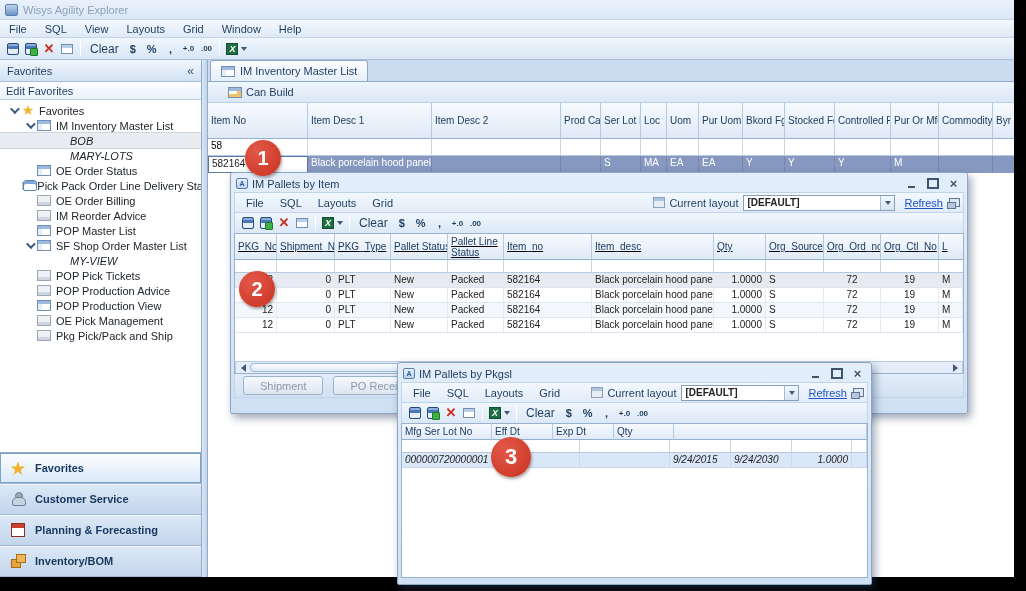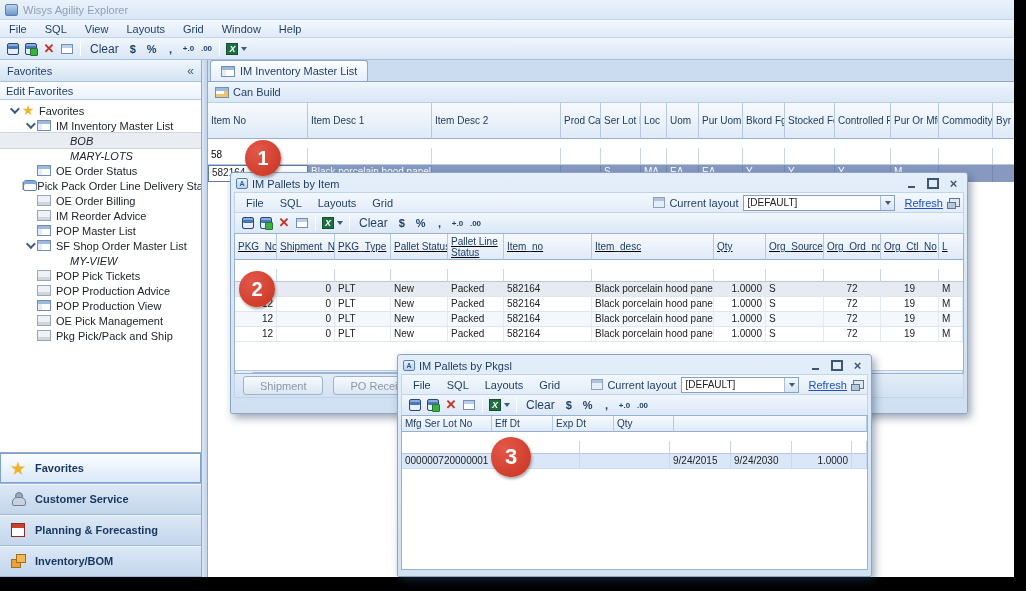--- a/index.html
+++ b/index.html
@@ -81,31 +81,31 @@
   .nico.boxes::before { content:""; position:absolute; left:2px; bottom:1px; width:8px; height:7px;
      background:#e8a33d; border:1px solid #a96d14; }
   .nico.boxes::after { content:""; position:absolute; left:7px; top:1px; width:8px; height:7px;
      background:#f0b759; border:1px solid #a96d14; }
 
   
   .tabstrip { height:22px; background:#ccdcf0; border-bottom:1px solid #8fa8c8; display:flex; align-items:flex-end; padding-left:2px; }
   .tab { height:21px; display:flex; align-items:center; padding:0 10px; font-size:11px; color:#1e3c5f;
      background:linear-gradient(#fdfeff,#e4eefa); border:1px solid #8fa8c8; border-bottom:none; border-radius:3px 3px 0 0; }
   .tab .tico { margin:0 5px 0 0; }
-  .canbuild-bar { height:21px; display:flex; align-items:center; padding-left:0;
+  .canbuild-bar { height:21px; display:flex; align-items:center; padding-left:13px;
      background:linear-gradient(#eef5fc,#dae7f6); border-bottom:1px solid #b9cde4; }
   .canbuild { display:flex; align-items:center; font-size:11px; color:#1e3c5f; padding:1px 6px; }
   .canbuild .tico { margin-right:4px; box-shadow:inset 0 3px 0 #9dbade, inset -4px -3px 0 #f0c36a; }
 
   
   .g-row { display:flex; width:880px; }
   .hcell { background:linear-gradient(#f7fafd,#dfeaf7); border-right:1px solid #b4c9e2; border-bottom:1px solid #96b0d0;
      color:#1f3d61; font-size:10px; padding:1px 3px; overflow:hidden; white-space:nowrap; display:flex; align-items:center; }
   .fcell { background:#fff; border-right:1px solid #c7d7ea; border-bottom:1px solid #b7c9de; height:17px;
-     font-size:10px; padding:1px 3px; overflow:hidden; white-space:nowrap;margin-top:9px; }
+     font-size:10px; padding:1px 3px; overflow:hidden; white-space:nowrap; }
   .dcell { font-size:10px; padding:1px 3px; overflow:hidden; white-space:nowrap; }
 
   .mg-head .hcell { height:36px; }
   .mg-datarow { background:#8799c0; color:#fff; height:17px; }
   .mg-datarow .dcell { border-right:1px solid #7588af; }
   .mg-datarow .edit { background:#fff; color:#222; border:1px solid #5f7aa6; }
   .c0{width:100px}.c1{width:124px}.c2{width:129px}.c3{width:40px}.c4{width:40px}.c5{width:26px}.c6{width:32px}
   .c7{width:44px}.c8{width:42px}.c9{width:50px}.c10{width:56px}.c11{width:48px}.c12{width:54px}.c13{flex:1}
 
   
@@ -120,21 +120,21 @@
   .wc-min::before { content:""; width:7px; height:2px; background:#3f546e; margin-top:6px; }
   .wc-max::before { content:""; width:8px; height:7px; border:2px solid #3f546e; }
   .wc-close { font-size:13px; font-weight:bold; }
   .wc-close::before { content:"\00d7"; }
   .win-menu { height:20px; display:flex; align-items:center; font-size:11px; color:#1e3c5f;
      background:linear-gradient(#f3f8fd,#e2ecf8); border:1px solid #c2d4ea; border-bottom:none; padding:0 3px; }
   .win-menu .mi { padding:2px 8px; }
   .layout-group { display:flex; align-items:center; margin-left:auto; }
   .icn-layout { width:12px; height:11px; background:#e7edf4; border:1px solid #8ba2bd; box-shadow:inset 0 3px 0 #aec4dd; margin-right:4px; }
   .layout-label { font-size:11px; color:#1e3c5f; margin-right:5px; }
-  .combo { height:16px; background:#fff; border:1px solid #86a0bd; display:flex; align-items:center; }
+  .combo { height:16px; background:#fff; border:1px solid #86a0bd; display:flex; align-items:center;font-weight:bold; }
   .combo .cval { flex:1; font-size:10px; color:#222; padding:0 3px; overflow:hidden; white-space:nowrap; }
   .combo .cbtn { width:14px; height:100%; background:linear-gradient(#f3f8fd,#d7e4f2); border-left:1px solid #a9bed6;
      display:flex; align-items:center; justify-content:center; }
   .refresh { font-size:11px; color:#1d52c9; text-decoration:underline; margin:0 6px 0 9px; }
   .icn-float { width:11px; height:9px; border:1px solid #5d7693; position:relative; background:#dfe8f2; }
   .icn-float::before { content:""; position:absolute; left:-3px; bottom:-3px; width:7px; height:5px; background:#b7c7d9; border:1px solid #5d7693; }
   .win-toolbar { height:21px; display:flex; align-items:center; background:linear-gradient(#f0f6fc,#dbe8f6);
      border:1px solid #c2d4ea; border-bottom:none; padding-left:4px; }
   .win-grid { border:1px solid #9ab1cf; background:#fff; overflow:hidden; }
 
@@ -158,21 +158,21 @@
   .sspace { flex:1; }
   .win-footer { height:24px; display:flex; align-items:center; background:linear-gradient(#e3edf8,#d2e1f2);
      border:1px solid #c2d4ea; border-top:none; padding-left:8px; }
   .fbtn { height:19px; display:inline-flex; align-items:center; justify-content:center; padding:0 16px; margin-right:10px;
      font-size:11px; color:#8a98ab; background:linear-gradient(#f6fafd,#dce6f1); border:1px solid #9cb2cc; border-radius:3px; }
 
   
   .kg .hcell { height:16px; }
   .kg .fcell { height:13px; }
   .kg .drow { display:flex; height:15px; background:#d9e7f8; border-bottom:1px solid #c9daee; }
-  .kg .dcell { color:#222; border-right:1px solid #c9daee; }
+  .kg .dcell { color:#222; border-right:1px solid #c9daee;font-style:italic; }
   .k0{width:178px}.k1{width:90px}.k2{width:61px}.k3{width:61px}.k4{width:60px}.k5{flex:1}
 
   
   .badge { position:absolute; border-radius:50%; background:radial-gradient(circle at 35% 30%, #e3584a, #c8331f);
      color:#fff; font-weight:bold; display:flex; align-items:center; justify-content:center;
      box-shadow:1px 2px 3px rgba(0,0,0,.35); z-index:60; }
 </style>
 </head>
 <body>
 
@@ -536,21 +536,21 @@
       <span class="sarrow right"></span>
     </div>
   </div>
   <div class="win-footer">
     <span class="fbtn">Shipment</span>
     <span class="fbtn">PO Receivers</span>
     <span class="fbtn">P</span>
   </div>
 </div>
 
-<div class="window" style="left:397px; top:354px; width:475px; height:223px; z-index:20;">
+<div class="window" style="left:397px; top:362px; width:475px; height:223px; z-index:20;">
   <div class="win-title">
     <span class="win-icon">A</span>
     <span class="wt">IM Pallets by Pkgsl</span>
     <span class="wc wc-min"></span>
     <span class="wc wc-max"></span>
     <span class="wc wc-close"></span>
   </div>
   <div class="win-menu">
     <span class="mi">File</span>
     <span class="mi">SQL</span>

